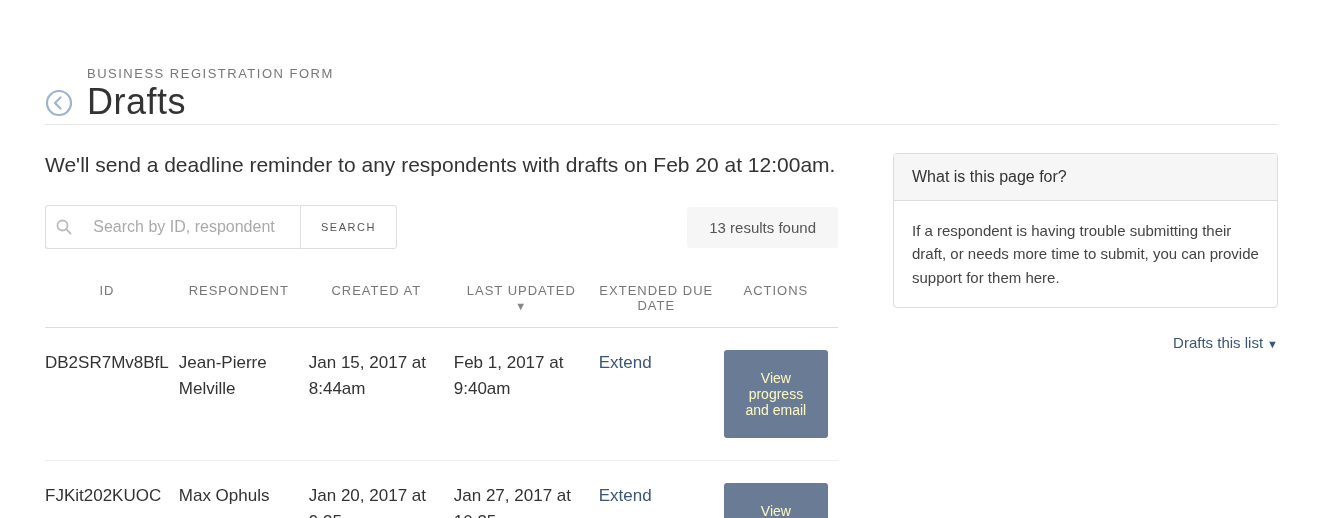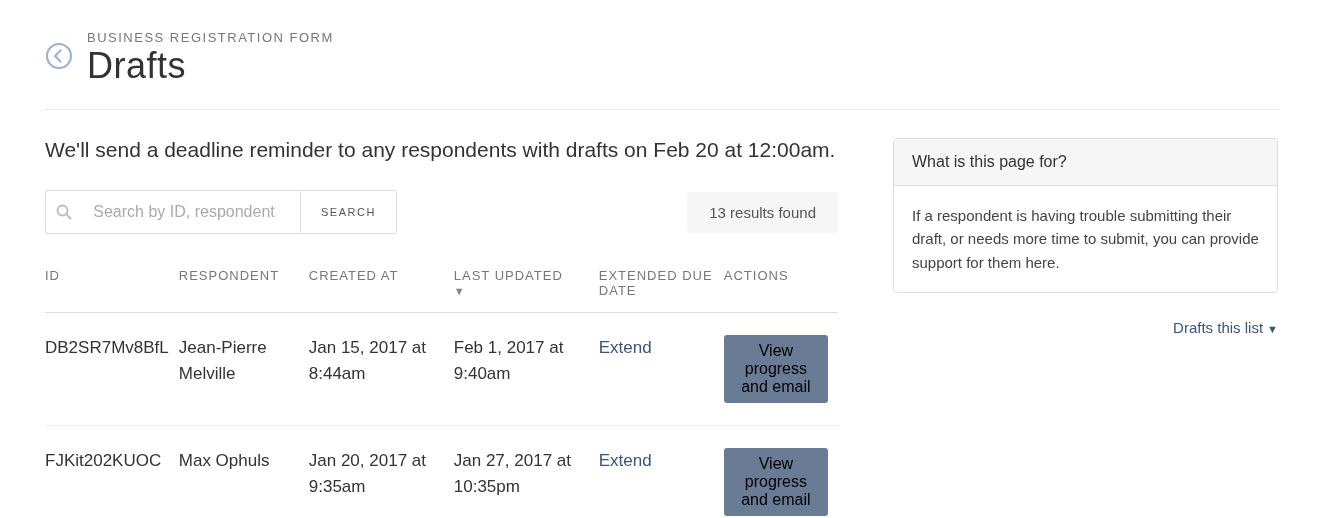--- a/index.html
+++ b/index.html
@@ -5,24 +5,25 @@
     * { box-sizing: border-box; margin: 0; padding: 0; }
     body {
       font-family: -apple-system, BlinkMacSystemFont, "Segoe UI", Helvetica, Arial, sans-serif;
       color: #333;
       background: #fff;
       width: 1323px;
       padding: 30px 45px;
     }
     .header-row {
       display: flex;
-      align-items: center;
+      align-items: flex-end;
       gap: 14px;
-      padding-bottom: 22px;
+      padding-bottom: 1px;
       border-bottom: 1px solid #e5e5e5;
+      margin-top: 36px;
     }
     .back-icon {
       width: 28px;
       height: 28px;
       margin-bottom: 6px;
       cursor: pointer;
     }
     .back-icon svg { display:block; }
     .breadcrumb {
       font-size: 13px;
@@ -94,21 +95,21 @@
       border-radius: 3px;
       padding: 12px 22px;
       font-size: 15px;
       color: #555;
     }
     table {
       width: 100%;
       border-collapse: collapse;
     }
     th {
-      text-align: left;
+      text-align: center;
       font-size: 13px;
       font-weight: 400;
       letter-spacing: 1px;
       color: #777;
       text-transform: uppercase;
       padding: 0 10px 14px 0;
       vertical-align: top;
       border-bottom: 1px solid #ddd;
     }
     th .sort-caret {
@@ -127,25 +128,25 @@
     }
     .col-id { width: 100px; }
     .col-resp { width: 130px; }
     .col-created { width: 145px; }
     .col-updated { width: 145px; }
     .col-ext { width: 125px; }
     .col-actions { }
     .extend-link { color: #3b5578; cursor: pointer; }
     .progress-btn {
       background: #6a7c95;
-      color: #000000;
+      color: #fef9c3;
       border: none;
       border-radius: 3px;
-      padding: 7px 13px;
-      font-size: 16px;
+      padding: 20px 13px;
+      font-size: 14px;
       cursor: pointer;
     }
     .info-panel {
       border: 1px solid #ddd;
       border-radius: 4px;
       overflow: hidden;
     }
     .info-panel-header {
       background: #f6f6f6;
       padding: 14px 18px;

